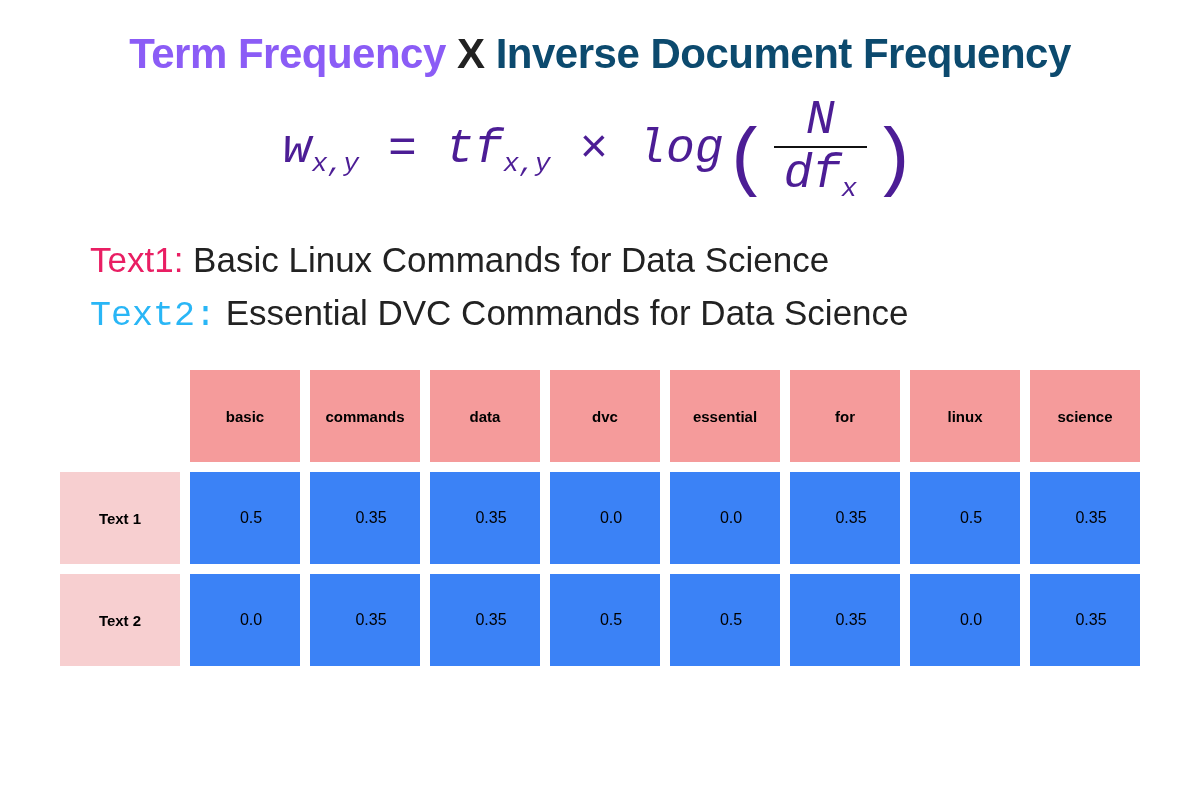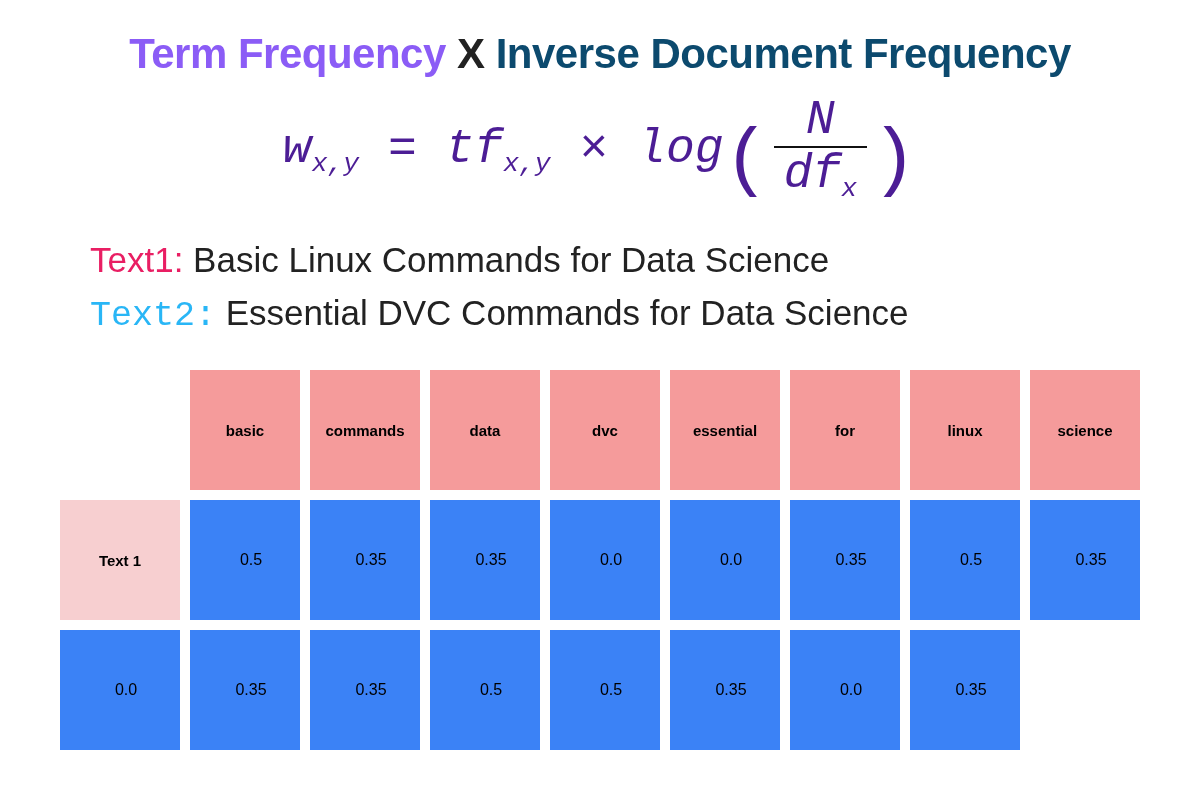--- a/index.html
+++ b/index.html
@@ -44,21 +44,21 @@
   .examples .lbl2 { color: #29b6f6; font-family: Liberation Mono, monospace; }
   .table-wrap {
     margin: 0 20px;
   }
   .grid {
     display: grid;
     grid-template-columns: 120px repeat(8, 1fr);
     gap: 10px;
   }
   .cell {
-    height: 120px;
+    height: 92px;
     display: flex;
     align-items: center;
     justify-content: center;
     font-size: 15px;
     font-weight: 700;
     color: #000;
   }
   .cell.header-col { background: #f59b9b; }
   .cell.rowlabel { background: #f7cfd0; }
   .cell.body { background: #3b82f6; font-weight: 400; font-size: 16px; padding-left: 12px; }
@@ -97,20 +97,21 @@
       <div class="cell header-col">science</div>
       <div class="cell rowlabel">Text 1</div>
       <div class="cell body">0.5</div>
       <div class="cell body">0.35</div>
       <div class="cell body">0.35</div>
       <div class="cell body">0.0</div>
       <div class="cell body">0.0</div>
       <div class="cell body">0.35</div>
       <div class="cell body">0.5</div>
       <div class="cell body">0.35</div>
+      <div class="cell rowlabel">Text 2</div>
       <div class="cell body">0.0</div>
       <div class="cell body">0.35</div>
       <div class="cell body">0.35</div>
       <div class="cell body">0.5</div>
       <div class="cell body">0.5</div>
       <div class="cell body">0.35</div>
       <div class="cell body">0.0</div>
       <div class="cell body">0.35</div>
     </div>
 </div>

